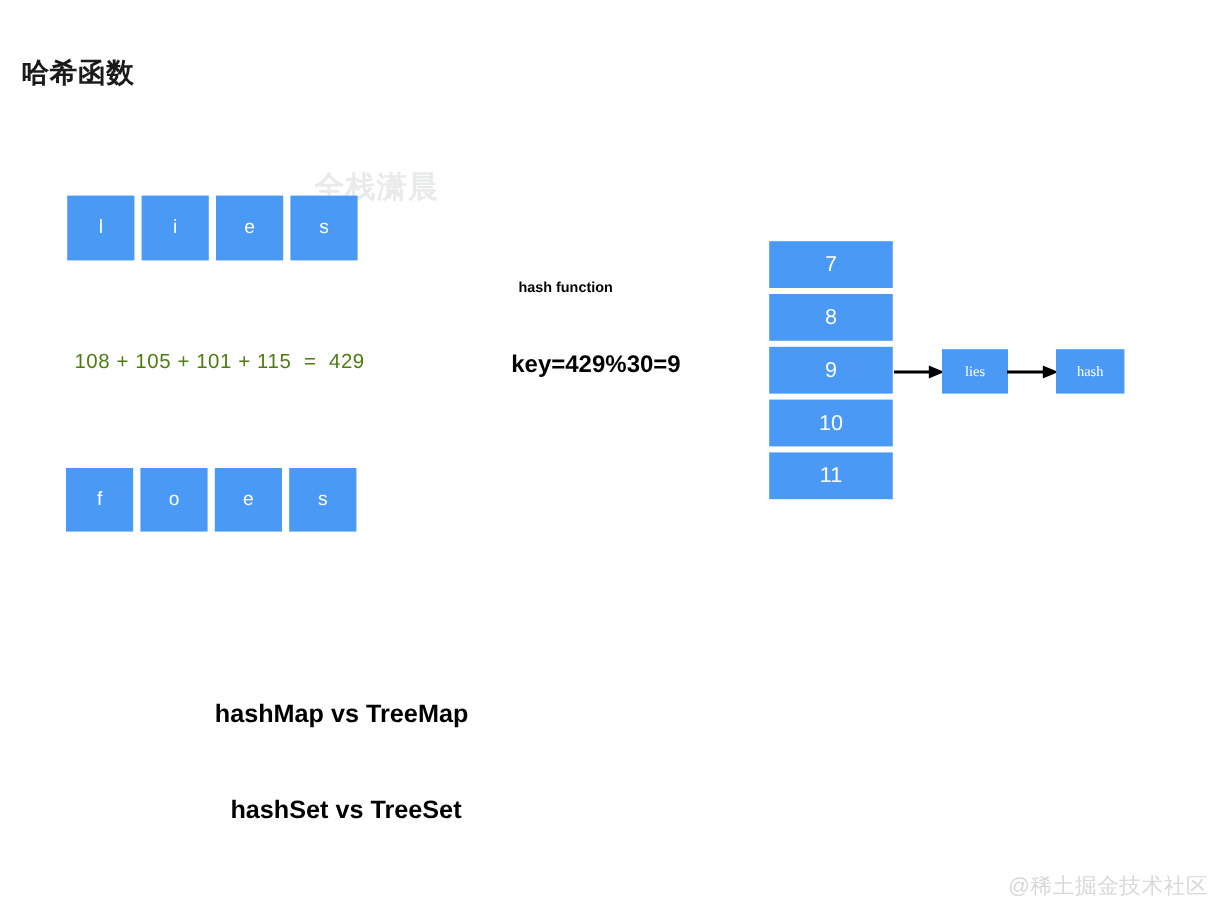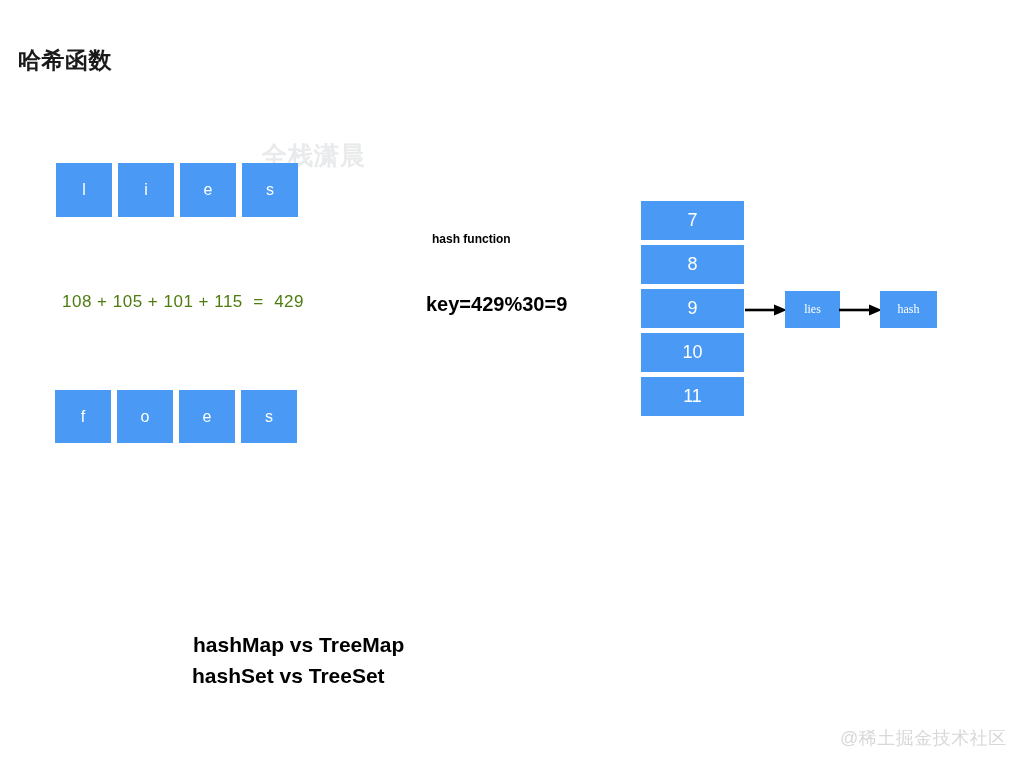--- a/index.html
+++ b/index.html
@@ -156,21 +156,21 @@
   .arrow svg { display: block; }
 
   
   .compare-line {
     position: absolute;
     font-size: 21px;
     font-weight: bold;
     color: #000000;
     white-space: nowrap;
   }
-  #compare-line-0 { left: 179px; top: 633px; margin-left: 14px; }
+  #compare-line-0 { left: 179px; top: 584px; }
   #compare-line-1 { left: 192px; top: 664px; }
 </style>
 </head>
 <body>
 
 <div id="canvas">
 
   <div class="page-title">哈希函数</div>
 
   <div class="watermark-center">全栈潇晨</div>

